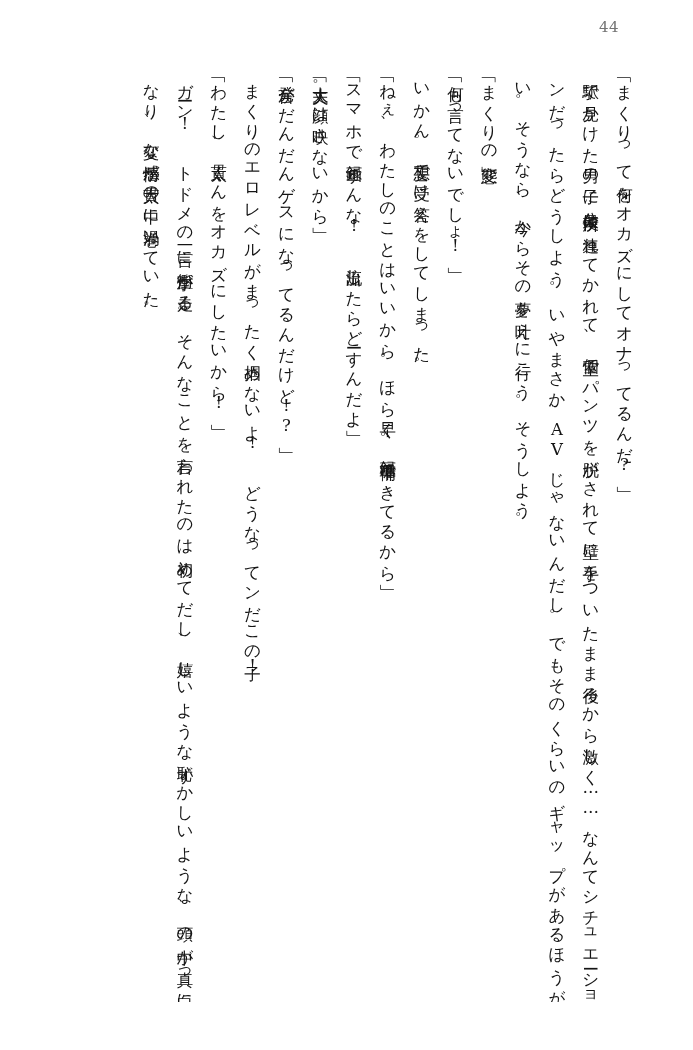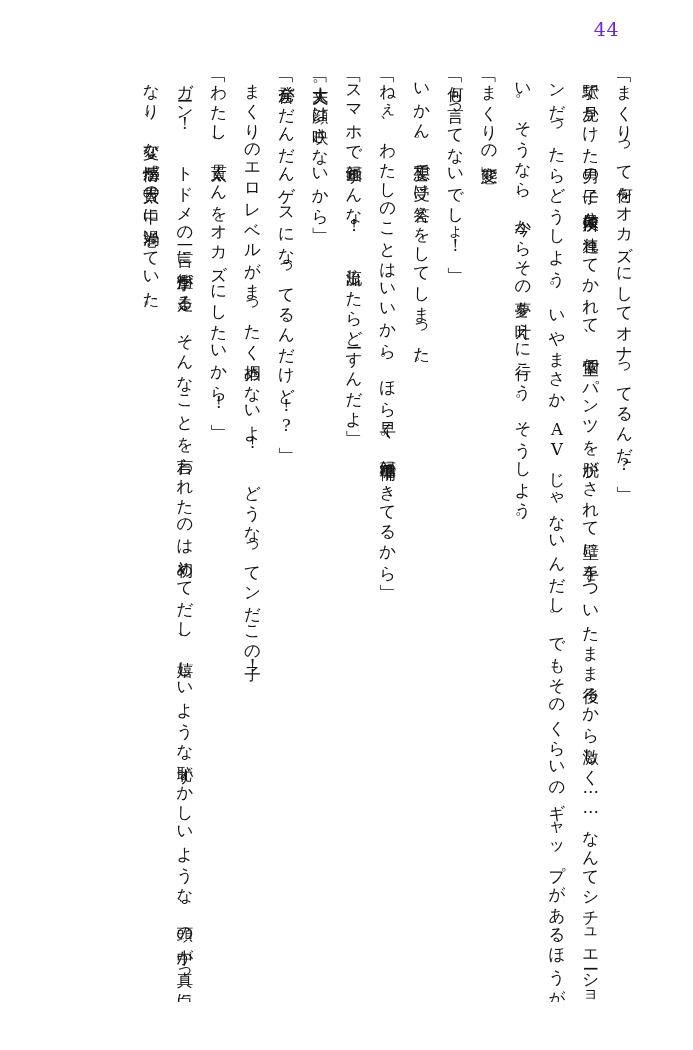--- a/index.html
+++ b/index.html
@@ -18,23 +18,23 @@
     position: relative;
     width: 693px;
     height: 1050px;
     background: #ffffff;
     box-sizing: border-box;
   }
   .page-number {
     position: absolute;
     top: 18px;
     right: 74px;
-    font-size: 19px;
+    font-size: 15px;
     font-family: "DejaVu Serif", "Liberation Serif", serif;
-    color: #6d28d9;
+    color: #737373;
     letter-spacing: 0.5px;
   }
   .text-body {
     position: absolute;
     top: 72px;
     left: 48px;
     right: 52px;
     height: 930px;
     writing-mode: vertical-rl;
     text-orientation: upright;

